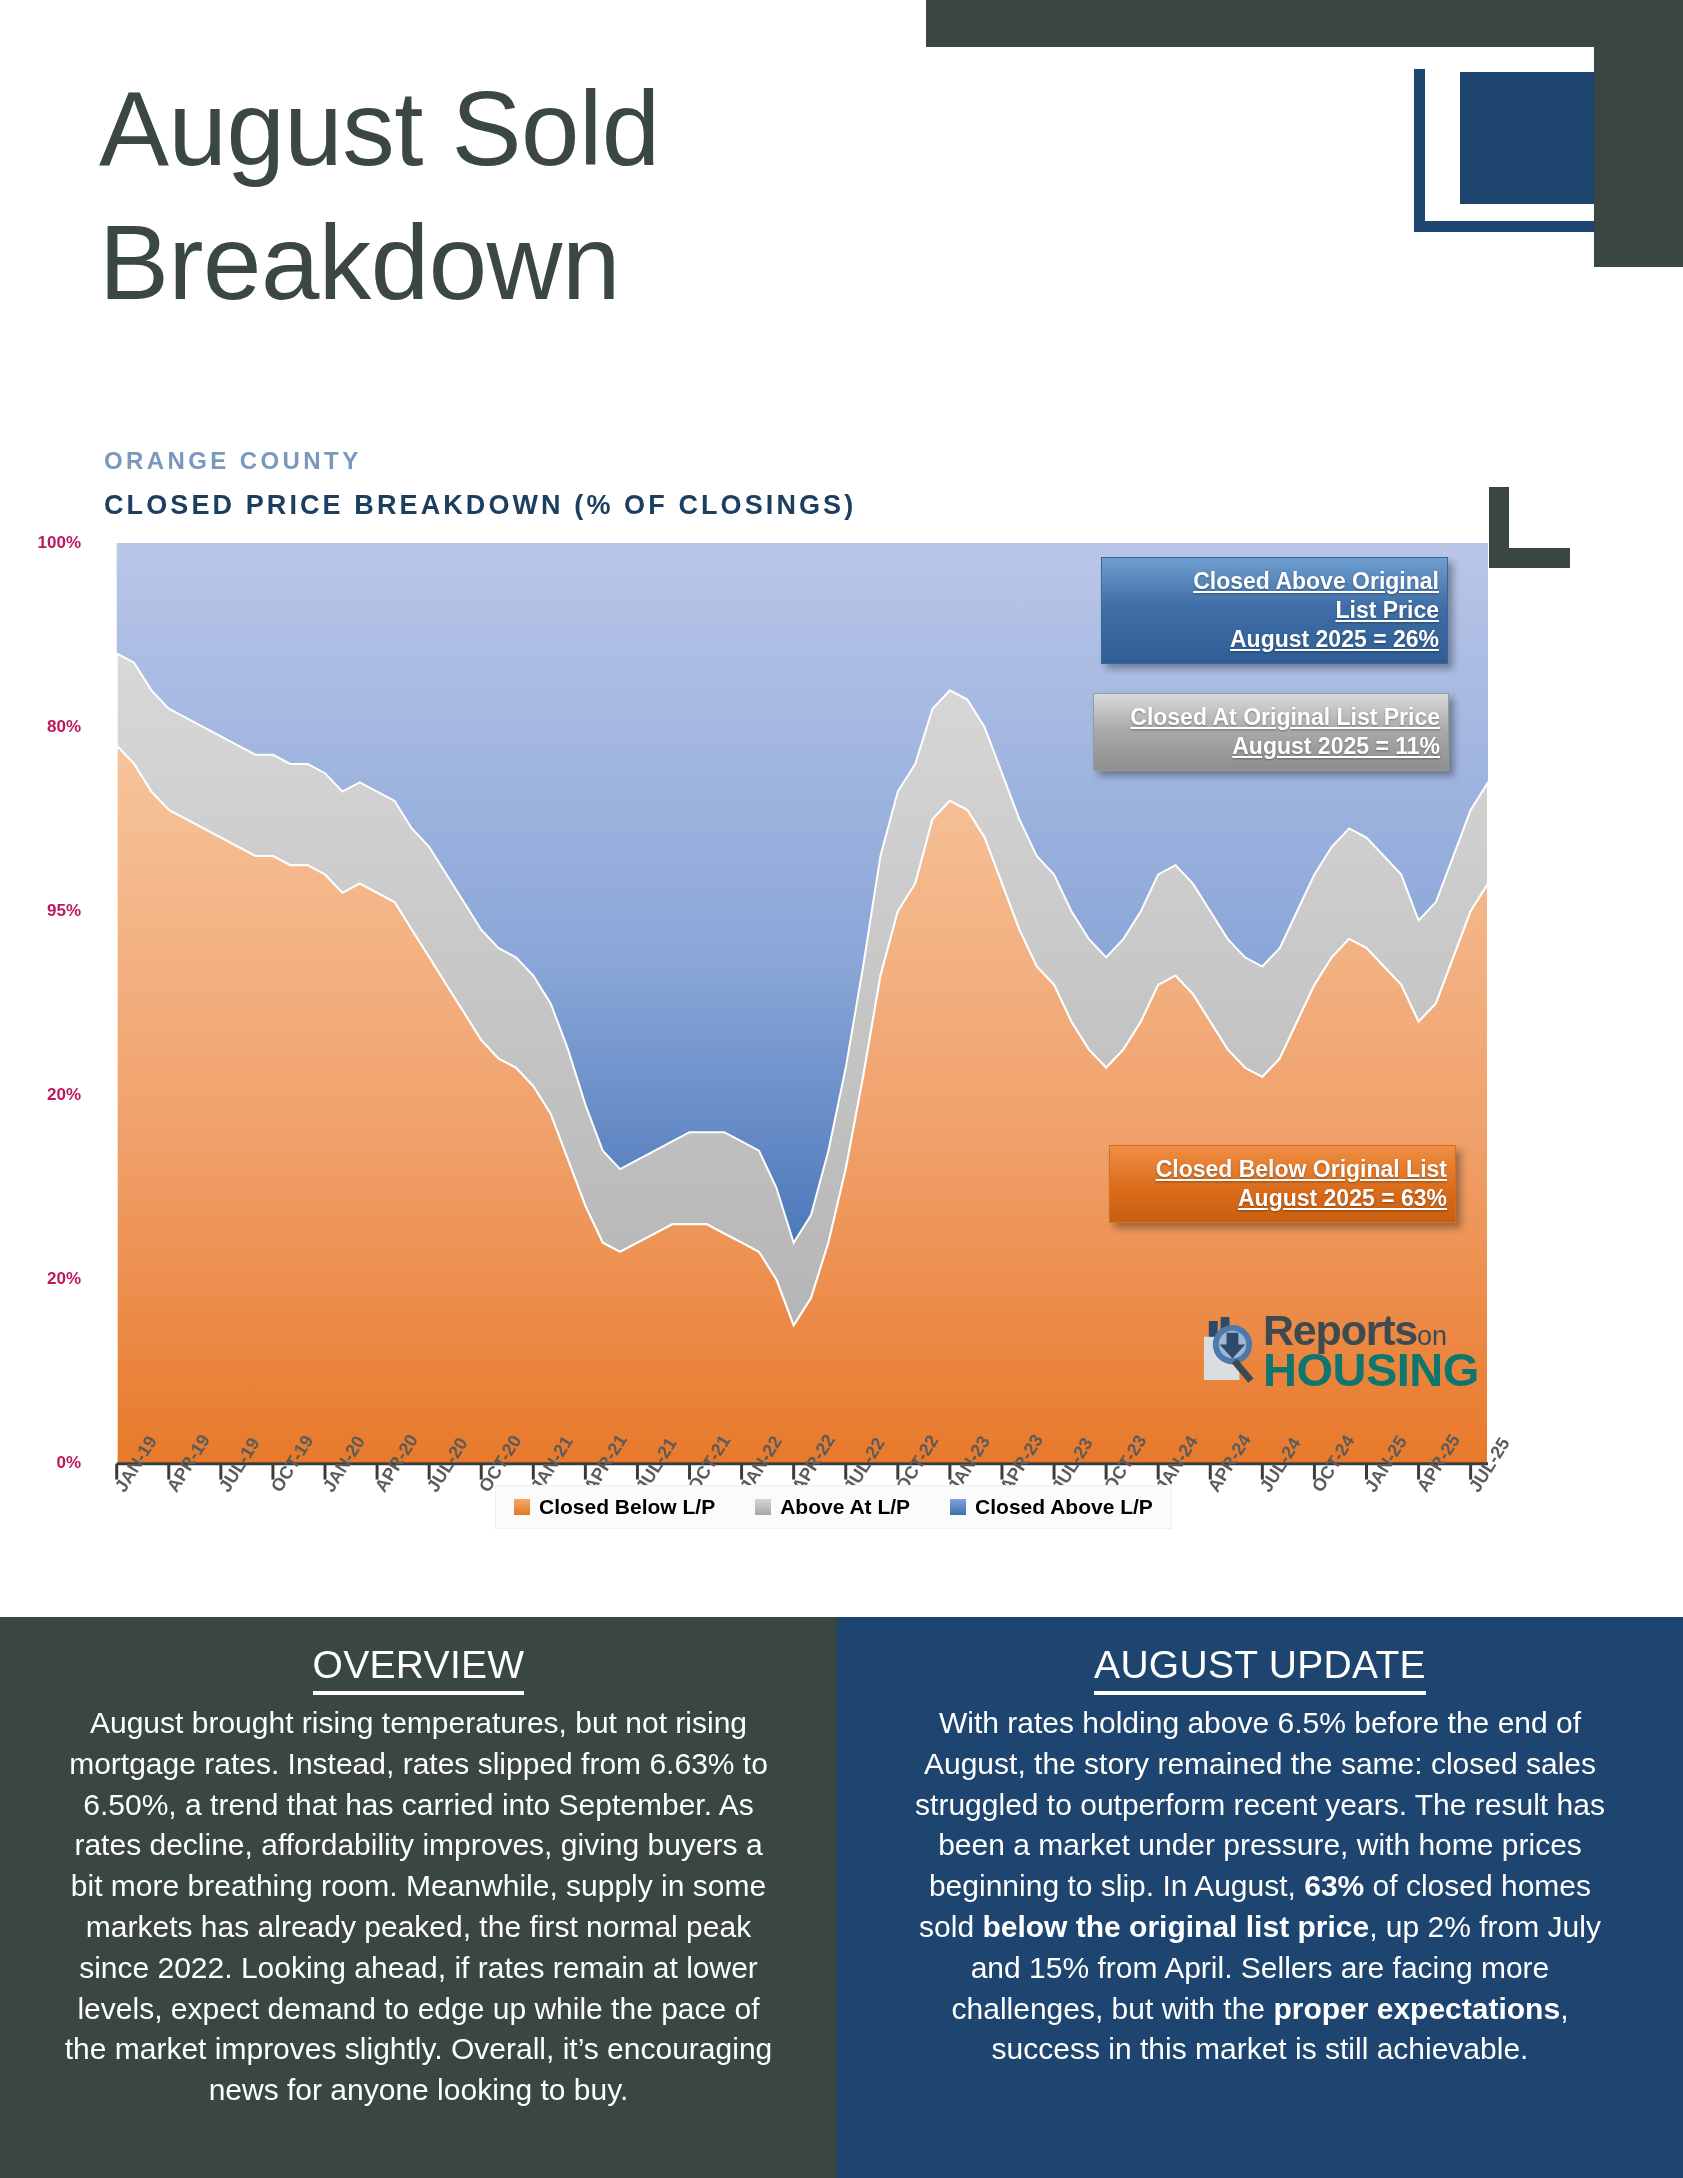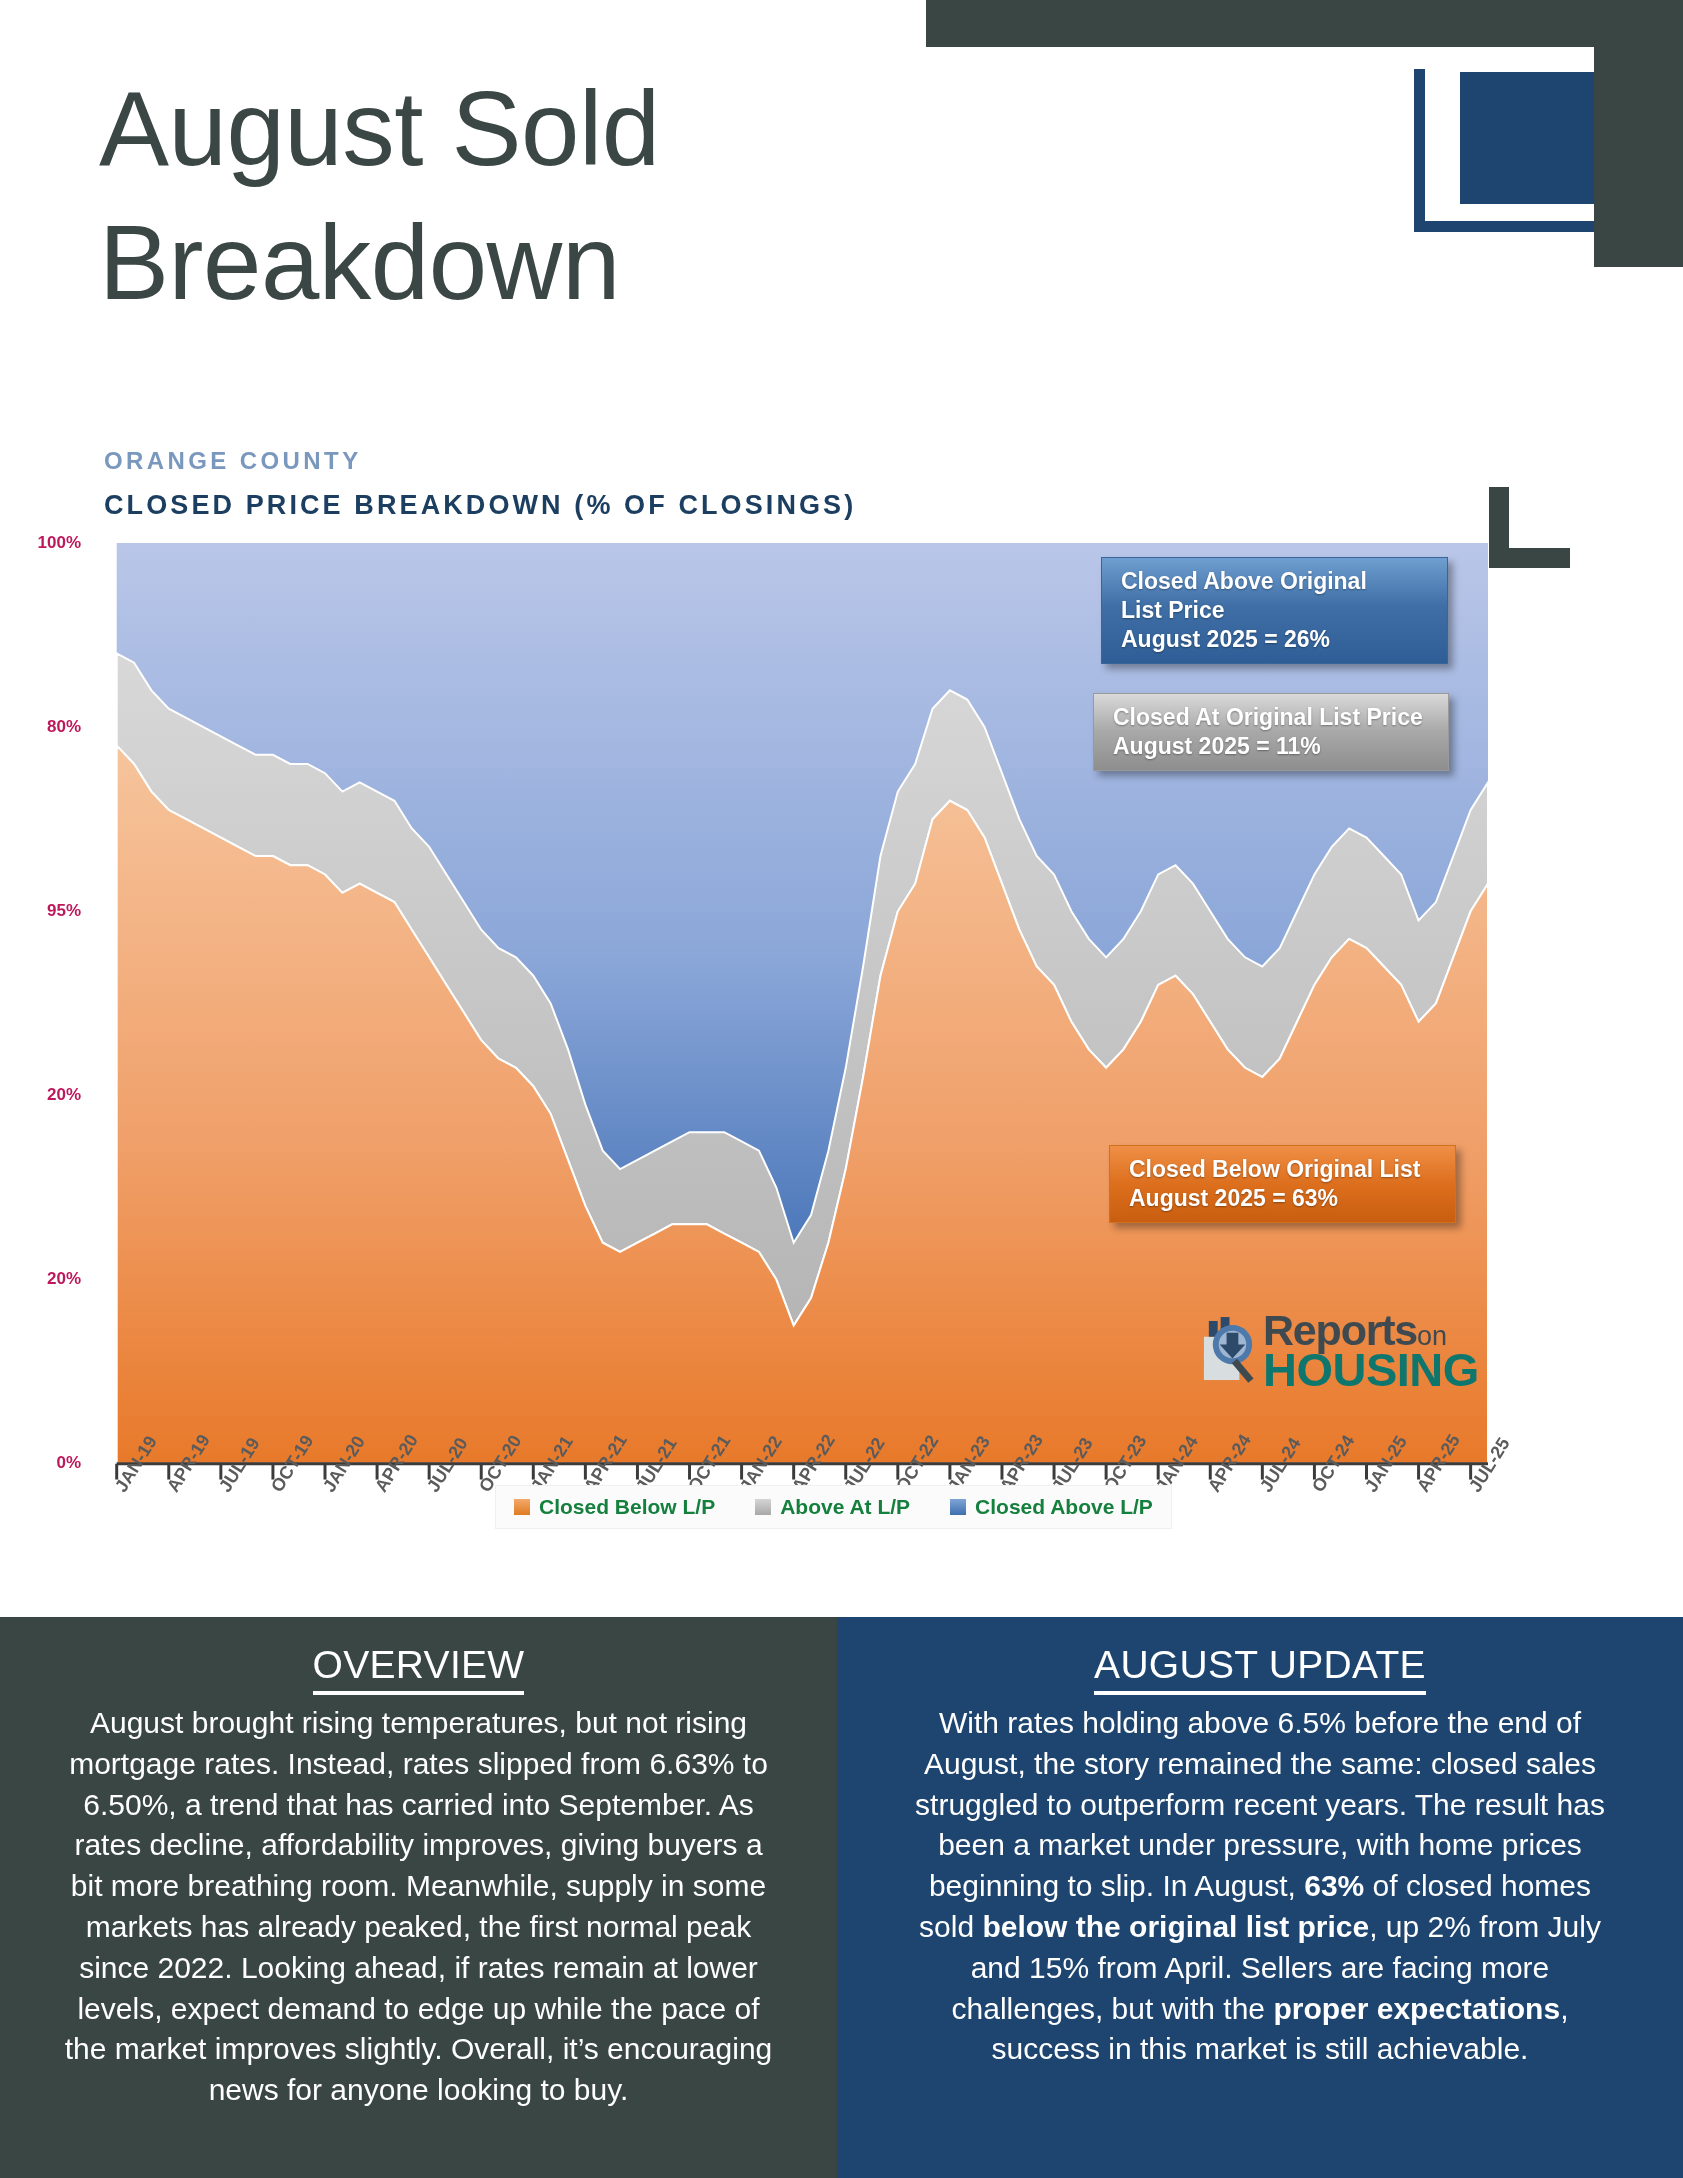--- a/index.html
+++ b/index.html
@@ -60,25 +60,26 @@
   .chart-wrap {
     position: absolute; left: 87px; top: 543px;
     width: 1401px; height: 990px;
     background: #ffffff;
   }
   .chart-svg { display: block; width: 1401px; height: 990px; }
 
   .callout {
     position: absolute;
     color: #ffffff; font-weight: 700;
-    text-align: left;
+    text-align: right;
     line-height: 1.26;
     box-shadow: 5px 5px 7px rgba(0,0,0,0.33);
     text-shadow: 0 1px 2px rgba(0,0,0,0.35);
-    padding: 9px 19px;
+    padding: 9px 8px;
+    text-decoration: underline;
   }
   .callout-above {
     left: 1101px; top: 557px; width: 347px; font-size: 23px;
     background: linear-gradient(180deg, #6f9ed0 0%, #3f6fa6 45%, #2f5e96 100%);
     border: 1px solid #3a6598;
   }
   .callout-at {
     left: 1093px; top: 693px; width: 356px; font-size: 23px;
     background: linear-gradient(180deg, #d9d9d9 0%, #a9a9a9 48%, #8e8e8e 100%);
     border: 1px solid #9a9a9a;
@@ -125,21 +126,21 @@
     position: absolute; left: 495px; top: 1485px;
     display: flex; align-items: center; gap: 40px;
     background: #fbfbfb; padding: 9px 18px;
     border: 1px solid #f0f0f0;
   }
   .leg-item { display: flex; align-items: center; gap: 9px; }
   .leg-sw { width: 16px; height: 16px; display: inline-block; }
   .leg-sw.below { background: linear-gradient(180deg,#f3a96a,#e07b22); }
   .leg-sw.at { background: linear-gradient(180deg,#d5d5d5,#a8a8a8); }
   .leg-sw.above { background: linear-gradient(180deg,#7fa5d6,#3f6fb0); }
-  .leg-label { font-size: 21px; font-weight: 700; color: #15803d; }
+  .leg-label { font-size: 21px; font-weight: 700; color: #000000; }
 
   
   .panels {
     position: absolute; left: 0; top: 1617px;
     width: 1683px; height: 561px;
     display: flex;
   }
   .panel { padding: 26px 64px 20px; }
   .panel-overview { width: 837px; background: #3a4644; }
   .panel-update { width: 846px; background: #1e4570; }

